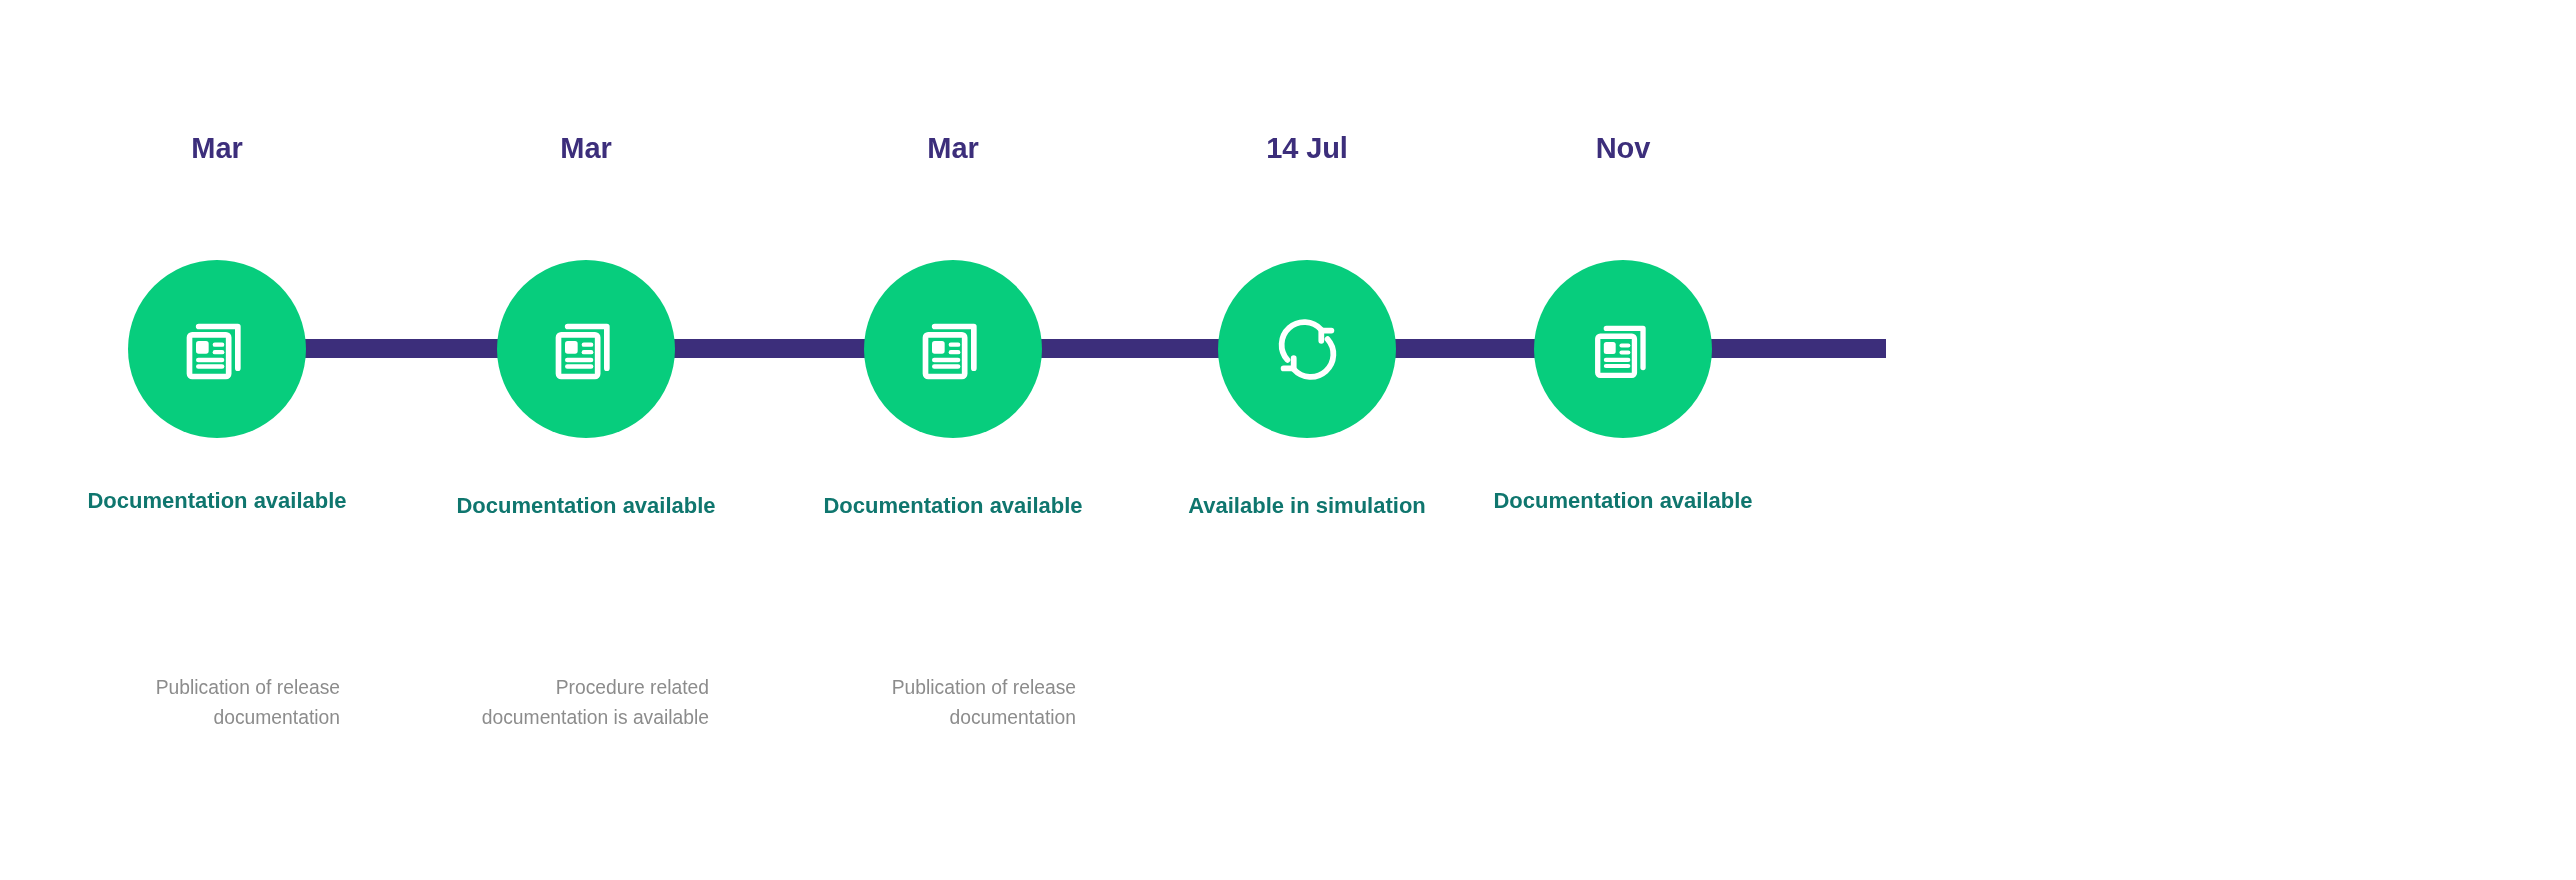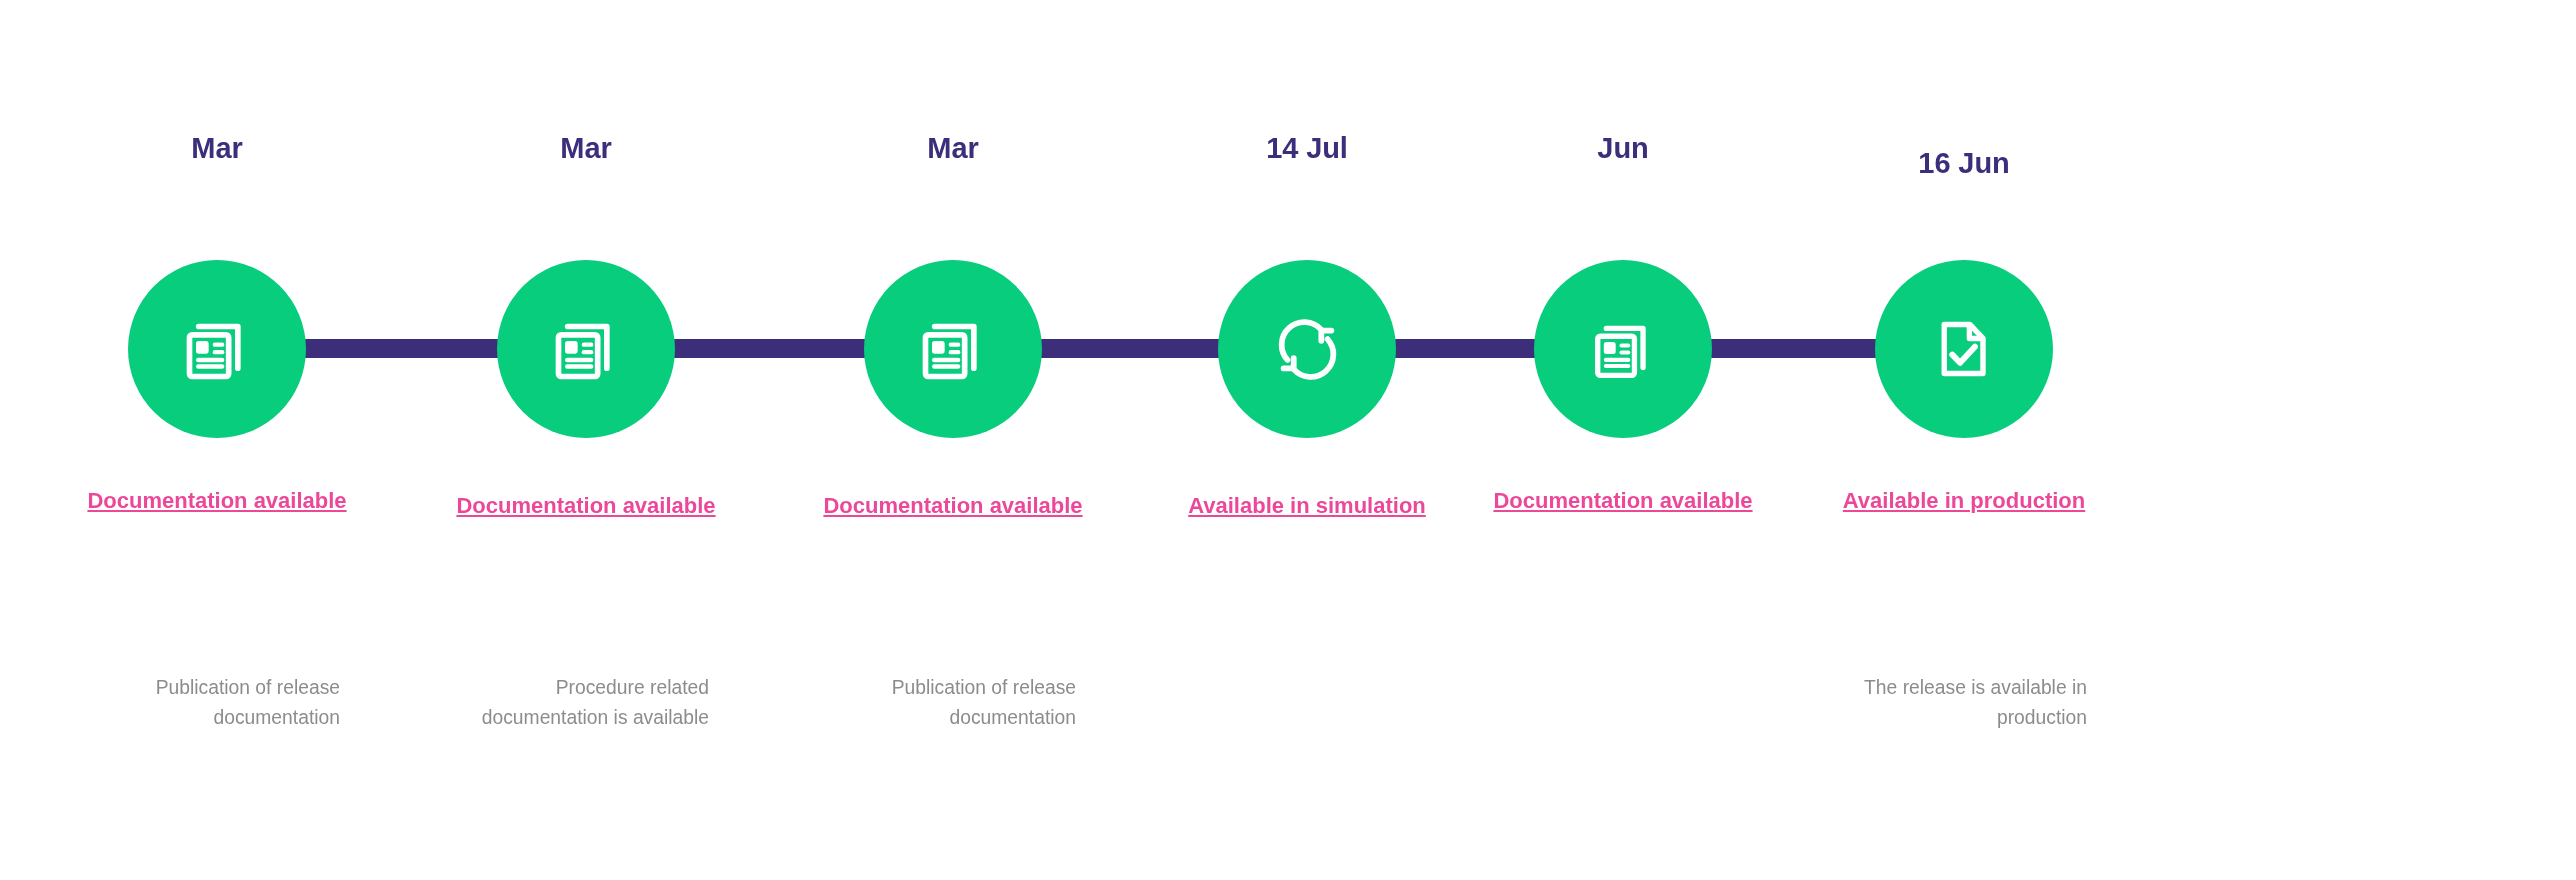--- a/index.html
+++ b/index.html
@@ -76,25 +76,24 @@
   }
   .circle svg {
     display: block;
   }
 
   .label {
     position: absolute;
     width: 296px;
     left: 0;
     text-align: center;
-    color: #ec4899;
+    color: #0f766e;
     font-size: 22px;
     font-weight: bold;
     line-height: 1.32;
-    text-decoration: underline;
   }
 
   .desc {
     position: absolute;
     left: 26px;
     width: 245px;
     text-align: right;
     color: #8c8c8c;
     font-size: 19.3px;
     font-weight: normal;
@@ -188,50 +187,34 @@
             <path d="M32.6 18.6v-6.4h6.3" stroke="#ffffff" stroke-width="3.6" stroke-linecap="round" stroke-linejoin="round"></path>
             <path d="M15.4 29.4v6.4H9.1" stroke="#ffffff" stroke-width="3.6" stroke-linecap="round" stroke-linejoin="round"></path>
           </svg>
         </span>
       </div>
     </div>
     <div class="label" style="top:491px;">Available in simulation</div>
   </div>
 
   <div class="milestone" style="left:1475px;">
-    <div class="date" style="top:134px;">Jun</div>
+    <div class="date" style="top:134px;">Nov</div>
     <div class="circle-wrap">
       <div class="circle">
         <span>
           <svg width="75" height="75" viewBox="0 0 48 48" fill="none" xmlns="http://www.w3.org/2000/svg">
             <path d="M13 10.5h23.5v25" stroke="#ffffff" stroke-width="3.4" stroke-linecap="round" stroke-linejoin="round"></path>
             <rect x="7.5" y="15.5" width="23.5" height="25" rx="1.6" stroke="#ffffff" stroke-width="3.4"></rect>
             <rect x="11.4" y="19.2" width="7.6" height="7.6" rx="1.6" fill="#ffffff"></rect>
             <rect x="21.4" y="20.1" width="7.0" height="2.6" rx="1.3" fill="#ffffff"></rect>
             <rect x="21.4" y="24.6" width="7.0" height="2.6" rx="1.3" fill="#ffffff"></rect>
             <rect x="11.4" y="29.3" width="17.0" height="2.7" rx="1.35" fill="#ffffff"></rect>
             <rect x="11.4" y="33.2" width="17.0" height="2.7" rx="1.35" fill="#ffffff"></rect>
           </svg>
         </span>
       </div>
     </div>
     <div class="label" style="top:486px;">Documentation available</div>
   </div>
 
-  <div class="milestone" style="left:1816px;">
-    <div class="date" style="top:149px;">16 Jun</div>
-    <div class="circle-wrap">
-      <div class="circle">
-        <span>
-          <svg width="76" height="76" viewBox="0 0 48 48" fill="none" xmlns="http://www.w3.org/2000/svg">
-            <path d="M11.5 8.5h16.2L36 17.3v22.2H11.5z" stroke="#ffffff" stroke-width="3.4" stroke-linejoin="round"></path>
-            <path d="M27.4 8.8v8.6H36" stroke="#ffffff" stroke-width="3.4" stroke-linejoin="round"></path>
-            <path d="M16.6 27.6l4.9 5.1 9.4-10.1" stroke="#ffffff" stroke-width="3.8" stroke-linecap="round" stroke-linejoin="round"></path>
-          </svg>
-        </span>
-      </div>
-    </div>
-    <div class="label" style="top:486px;">Available in production</div>
-    <div class="desc" style="top:673px;">The release is available in production</div>
-  </div>
 
 </div>
 
 
 </body></html>

